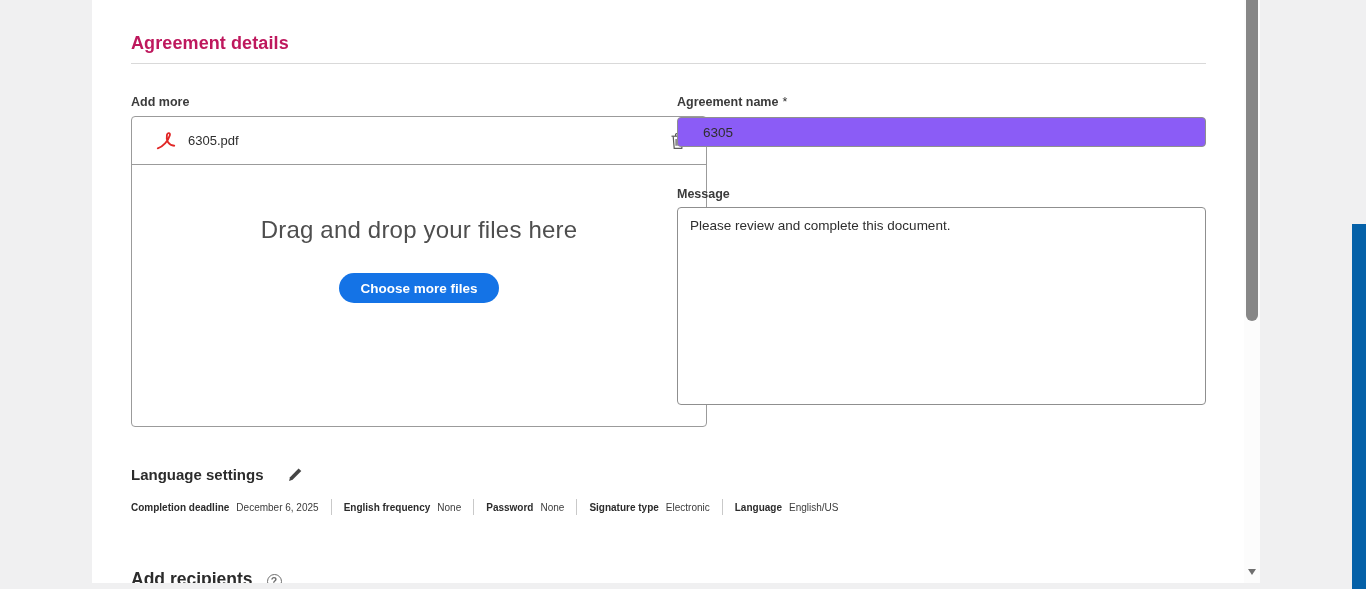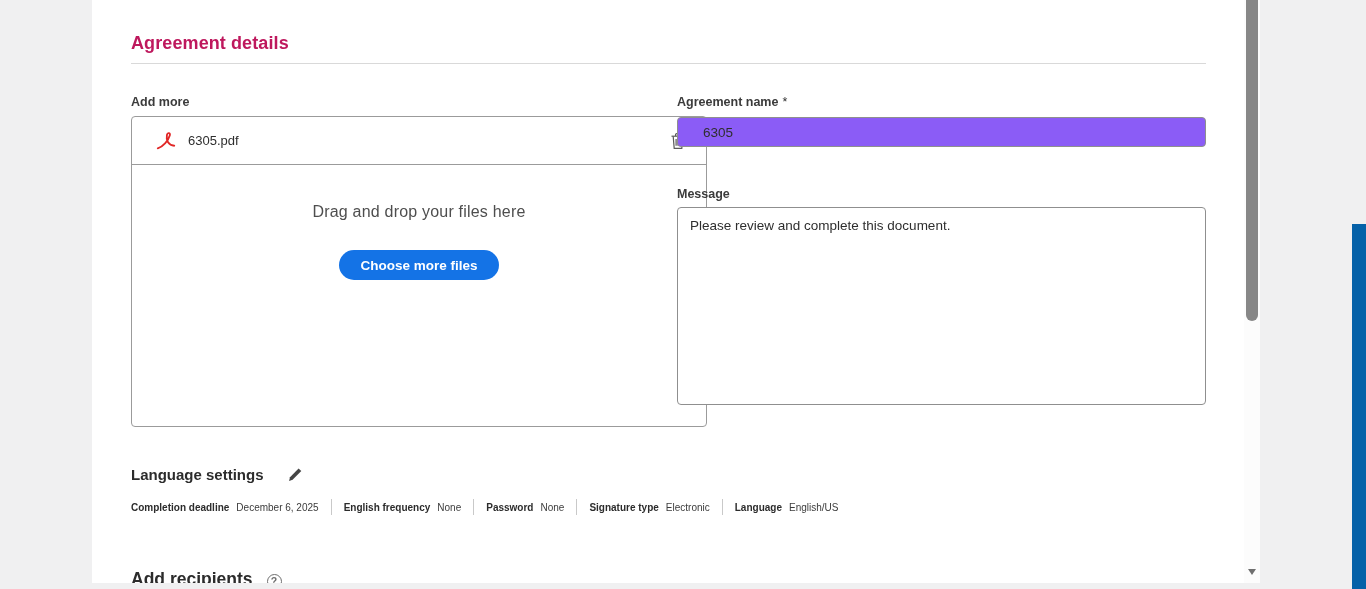--- a/index.html
+++ b/index.html
@@ -68,22 +68,22 @@
     width: 24px; height: 24px;
     background: none; border: none; cursor: pointer;
     display: flex; align-items: center; justify-content: center;
   }
   .dropzone {
     position: relative;
     height: 262px;
     display: flex; flex-direction: column; align-items: center;
   }
   .drop-text {
-    margin-top: 38px;
-    font-size: 16px; font-weight: 300; color: #4e4e4e;
+    margin-top: 51px;
+    font-size: 24px; font-weight: 300; color: #4e4e4e;
     letter-spacing: 0.2px;
   }
   .choose-btn {
     margin-top: 29px;
     height: 30px; padding: 0 21px;
     background: #1473e6; color: #ffffff;
     border: none; border-radius: 15px;
     font-family: "Liberation Sans", sans-serif;
     font-size: 13.5px; font-weight: bold;
     cursor: pointer;

